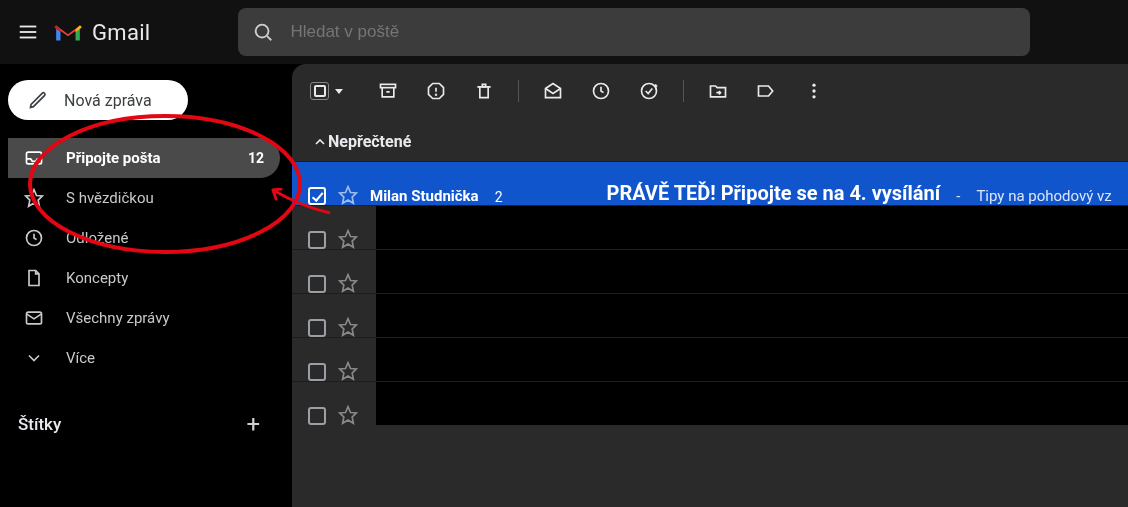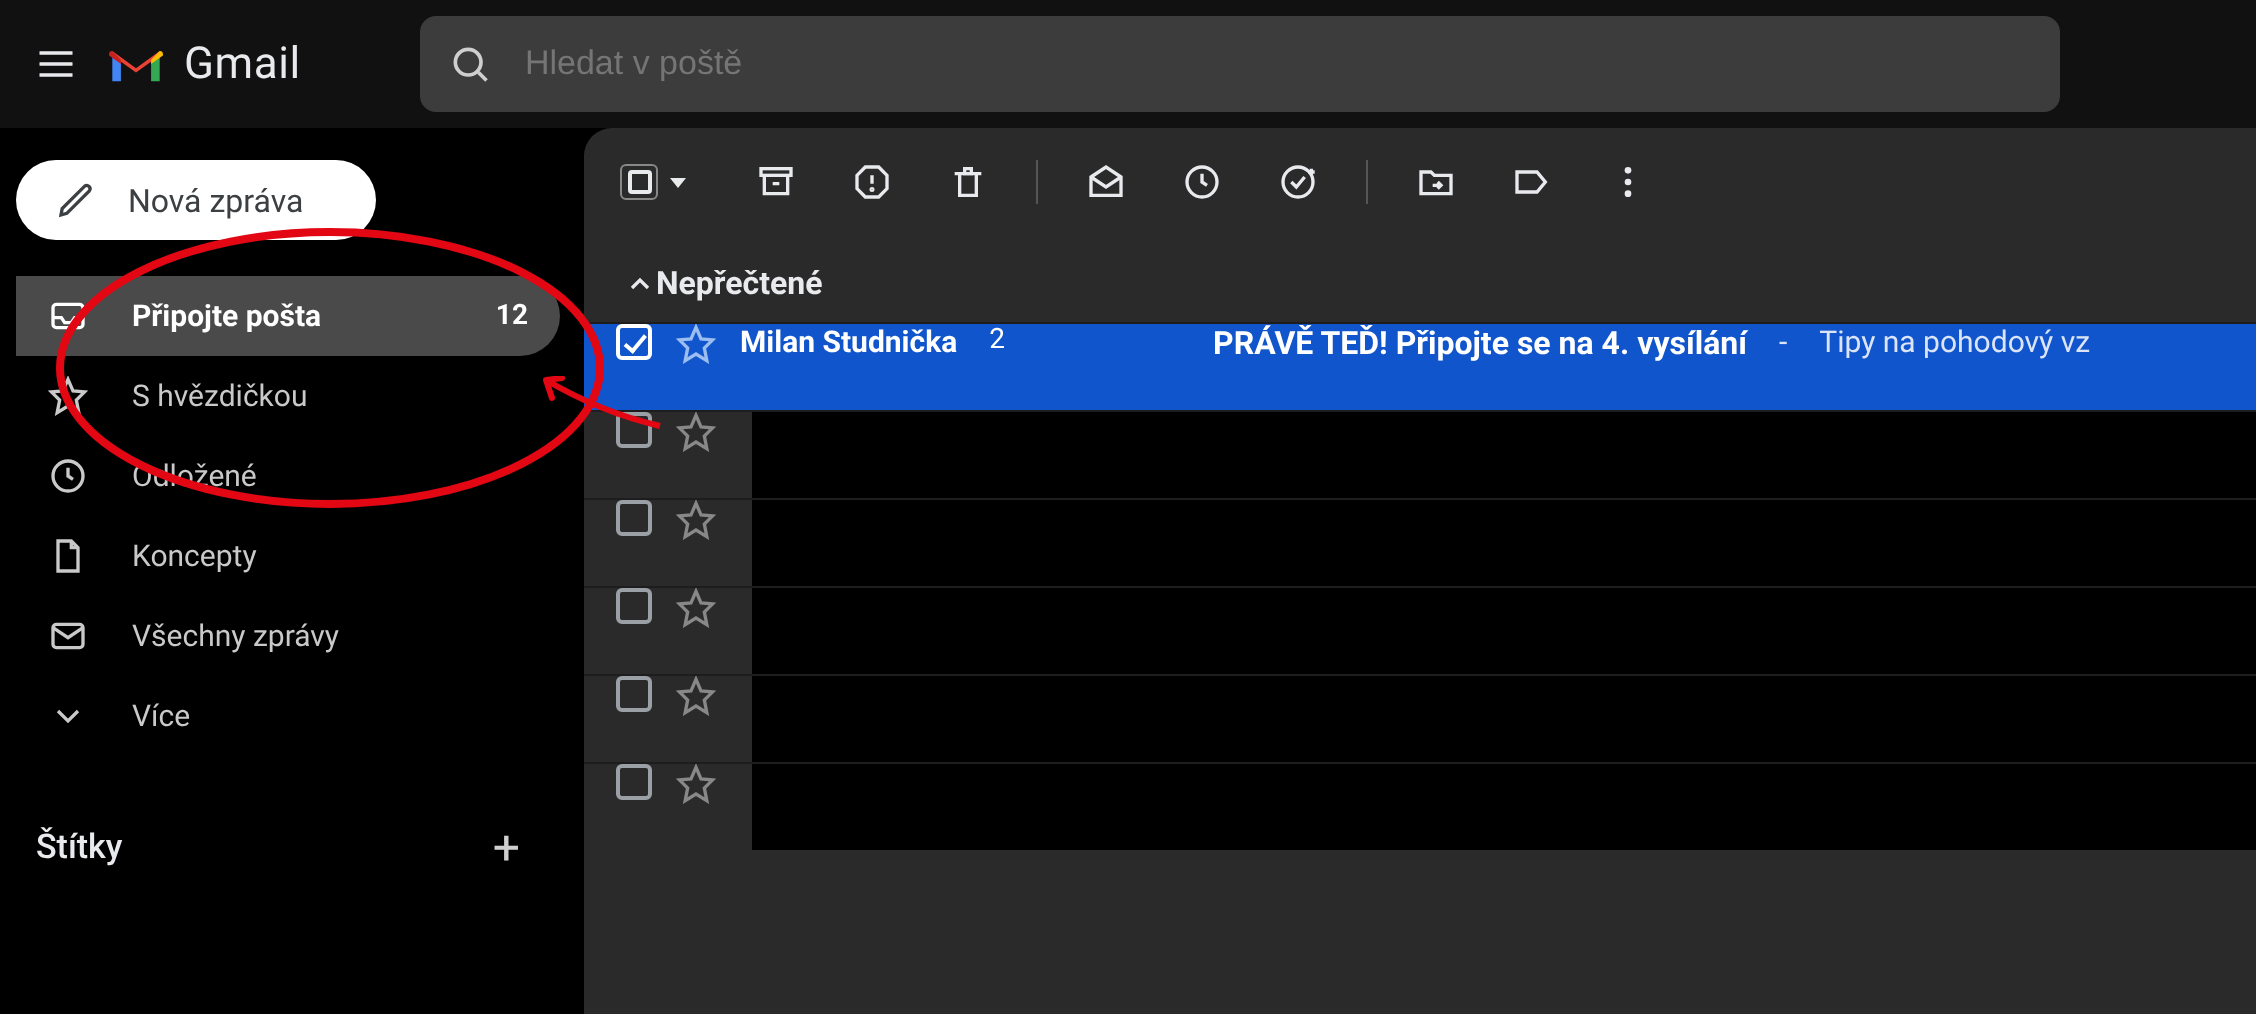--- a/index.html
+++ b/index.html
@@ -4,21 +4,21 @@
 <style>
   * { box-sizing: border-box; margin: 0; padding: 0; }
   html, body { width: 1128px; height: 507px; overflow: hidden; background:#000; font-family: 'Roboto', 'Segoe UI', Arial, sans-serif; color:#e8eaed; }
   .app { display:flex; flex-direction:column; width:100%; height:100%; }
   .header { display:flex; align-items:center; height:64px; padding:0 16px; background:#111; }
   .hamburger { width:24px; height:24px; color:#e8eaed; display:flex; align-items:center; justify-content:center; cursor:pointer; }
   .logo-wrap { display:flex; align-items:center; margin-left:14px; }
   .gmail-logo { width:28px; height:22px; }
   .gmail-text { font-size:22px; margin-left:10px; color:#e8eaed; font-weight:400; letter-spacing:.3px; }
   .search { margin-left:60px; flex:1; max-width:820px; }
-  .search-box { background:#3c3c3c; border-radius:8px; height:48px; display:flex; align-items:center; padding:0 14px; }
+  .search-box { background:#3c3c3c; border-radius:8px; height:48px; display:flex; align-items:center; padding:0 14px;margin-left:28px; }
   .search-icon { color:#cfcfcf; display:flex; align-items:center; }
   .search-input { background:transparent; border:none; outline:none; color:#cfcfcf; font-size:17px; margin-left:16px; flex:1; }
   .body { display:flex; flex:1; min-height:0; }
   .sidebar { width:280px; background:#000; padding:8px 0 0 8px; display:flex; flex-direction:column; position:relative; }
   .compose { background:#fff; color:#3c4043; border-radius:28px; height:40px; width:180px; display:flex; align-items:center; padding:0 20px; gap:16px; margin:8px 0 18px 0; box-shadow:0 1px 3px rgba(0,0,0,.3); cursor:pointer; font-size:16px; }
   .nav { list-style:none; }
   .nav-item { display:flex; align-items:center; height:40px; border-radius:0 20px 20px 0; padding:0 16px 0 16px; gap:22px; cursor:pointer; font-size:15px; color:#c9c9c9; }
   .nav-item.active { background:#4a4a4a; color:#fff; font-weight:700; }
   .nav-item .count { margin-left:auto; font-size:14px; font-weight:700; }
   .nav-icon { width:20px; height:20px; display:flex; align-items:center; justify-content:center; color:inherit; }
@@ -30,31 +30,31 @@
   .toolbar { display:flex; align-items:center; height:54px; padding:0 18px; gap:8px; }
   .tb-group { display:flex; align-items:center; gap:16px; }
   .tb-btn { width:32px; height:32px; display:flex; align-items:center; justify-content:center; color:#e8eaed; cursor:pointer; border-radius:50%; }
   .tb-select { display:flex; align-items:center; gap:2px; border:1px solid #888; border-radius:3px; padding:1px 2px 1px 3px; height:18px; }
   .tb-select .box { width:12px; height:12px; border:2px solid #e8eaed; border-radius:2px; }
   .tb-caret { width:0; height:0; border-left:4px solid transparent; border-right:4px solid transparent; border-top:5px solid #e8eaed; margin-left:4px; }
   .divider { width:1px; height:22px; background:#555; margin:0 10px; }
   .section-header { display:flex; align-items:center; padding:14px 20px 10px 20px; font-size:16px; font-weight:700; color:#e8eaed; }
   .chev { width:16px; height:16px; display:flex; align-items:center; justify-content:center; }
   .rows { display:flex; flex-direction:column; }
-  .row { display:flex; align-items:flex-start; height:44px; padding:0 16px; gap:12px; border-top:1px solid #1d1d1d; position:relative; }
+  .row { display:flex; align-items:flex-end; height:44px; padding:0 16px; gap:12px; border-top:1px solid #1d1d1d; position:relative; }
   .row .checkbox { width:18px; height:18px; border:2px solid #9aa0a6; border-radius:3px; cursor:pointer; display:flex; align-items:center; justify-content:center; }
   .row .checkbox.checked { border-color:#fff; }
   .row .checkbox.checked::after { content:""; width:4px; height:9px; border:solid #fff; border-width:0 2px 2px 0; transform:rotate(40deg) translateY(-1px); }
   .row .star { color:#888; cursor:pointer; display:flex; }
   .row.selected { background:#1155cc; }
   .row.selected .sender, .row.selected .subject, .row.selected .snippet, .row.selected .thread-count { color:#fff; }
   .row .sender { font-size:15px; font-weight:700; white-space:nowrap; }
   .row .thread-count { font-size:14px; font-weight:400; margin-left:4px; color:#e0e0e0; }
   .row .gap { width:80px; }
-  .row .subject { font-size:16px; font-weight:700; white-space:nowrap; }
+  .row .subject { font-size:20px; font-weight:700; white-space:nowrap; }
   .row .snippet { font-size:15px; font-weight:400; opacity:.85; white-space:nowrap; margin-left:4px; }
   .row .black-fill { flex:1; background:#000; height:100%; margin-left:2px; }
   .row.black-row { background:#2a2a2a; border-top:1px solid #1d1d1d; }
   .row.black-row .black-fill { position:absolute; left:82px; right:0; top:0; bottom:0; background:#000; }
   .annot { position:absolute; pointer-events:none; z-index:50; }
   .circle-annot { left:20px; top:106px; width:290px; height:156px; }
   .arrow-annot { left:265px; top:188px; width:70px; height:60px; }
   svg { display:block; }
 </style>
 </head>

